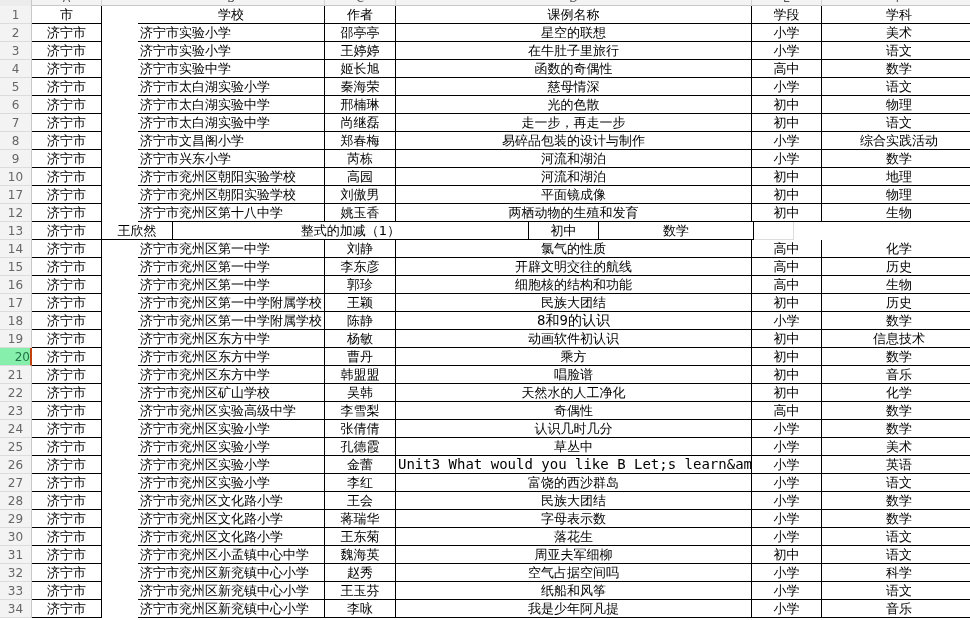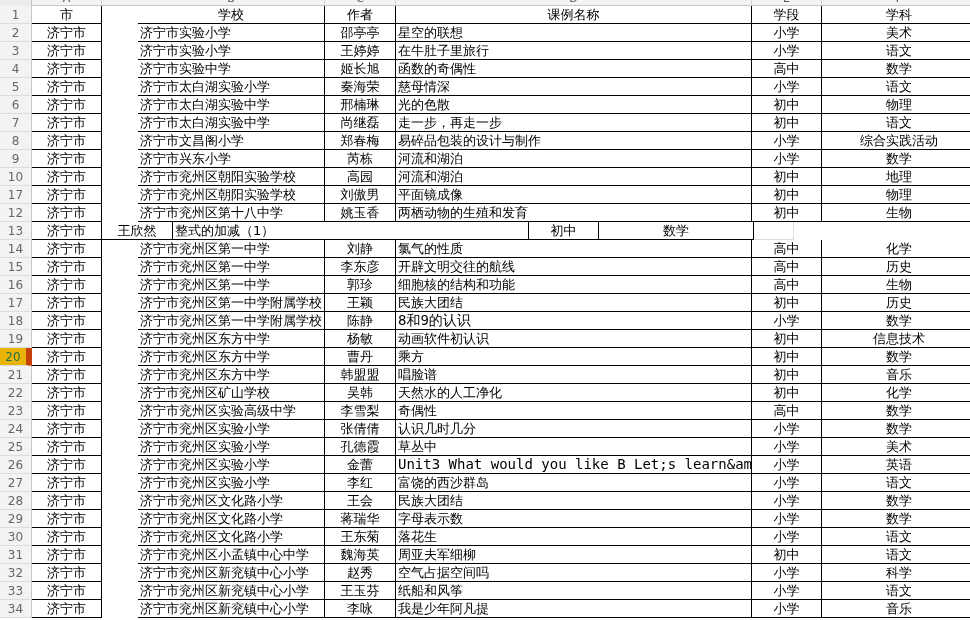--- a/index.html
+++ b/index.html
@@ -4,27 +4,27 @@
 <style>
   * { box-sizing: border-box; margin: 0; padding: 0; }
   html, body { width: 970px; height: 620px; overflow: hidden; background: #ffffff; }
   body { font-family: "DejaVu Sans", "Liberation Sans", sans-serif; font-size: 13px; color: #000; position: relative; }
   .sheet { position: absolute; left: 0; top: -12px; }
   .colhdr-row { display: flex; height: 18px; background: #f3f3f3; border-bottom: 1px solid #c8c8c8; }
   .colhdr { height: 18px; border-right: 1px solid #d4d4d4; text-align: center; color: #555; font-size: 11px; line-height: 22px; }
   .corner { width: 32px; height: 18px; background: #ececec; border-right: 1px solid #c8c8c8; }
   .row { display: flex; height: 18px; }
   .rowhdr { width: 32px; height: 18px; background: #f3f3f3; border-right: 1px solid #c8c8c8; border-bottom: 1px solid #dcdcdc; color: #666; font-size: 12px; text-align: center; line-height: 18px; }
-  .rowhdr.selected { background: #eab308; border-right: 6px solid #c2410c; color: #217346; }
+  .rowhdr.selected { background: #86efac; border-right: 2px solid #c2410c; color: #217346; text-align: right; }
   .cell { height: 18px; border-right: 1px solid #000; border-bottom: 1px solid #000; line-height: 17px; white-space: nowrap; overflow: hidden; padding: 0 2px; font-size: 13px; }
   .cell.center { text-align: center; }
   .cell.mono { font-family: "DejaVu Sans Mono", "Liberation Mono", monospace; font-size: 14px; }
   .cell.extra { border-right: 1px solid #dcdcdc; border-bottom: 1px solid #dcdcdc; }
   .row.header .cell { text-align: center; }
-  .wA { width: 70px; } .wB { width: 187px; margin-left: 36px; } .wC { width: 71px; } .wD { width: 356px; }
+  .wA { width: 70px; } .wB { width: 187px; margin-left: 36px; } .wC { width: 71px; } .wD { width: 356px; text-align: center; }
   .wE { width: 70px; } .wF { width: 155px; } .wG { width: 40px; }
 </style>
 </head>
 <body>
 
 <div class="sheet">
   <div class="colhdr-row">
     <div class="corner"></div>
     <div class="colhdr wA">A</div>
     <div class="colhdr wB">B</div>

